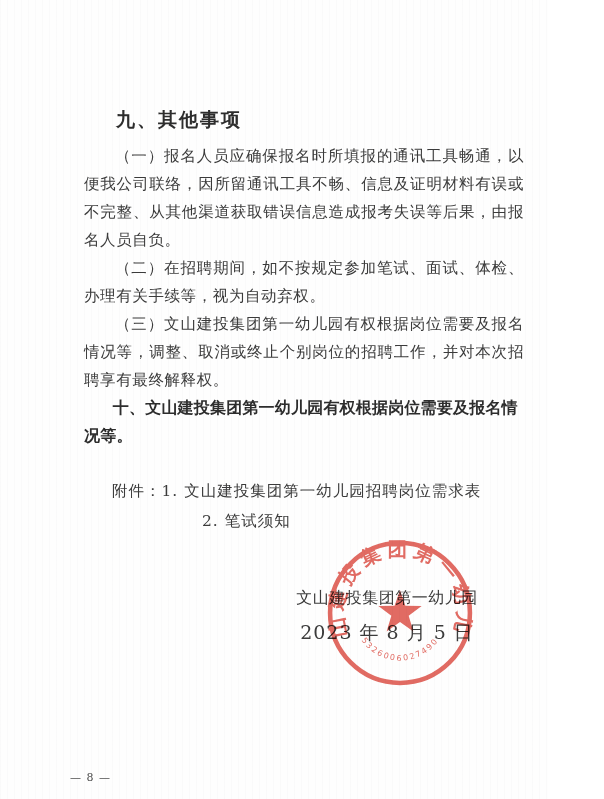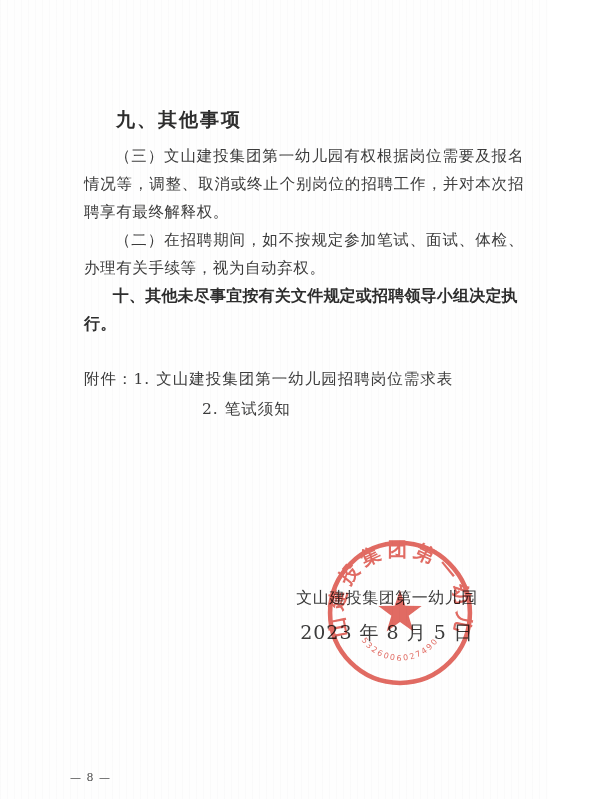--- a/index.html
+++ b/index.html
@@ -52,20 +52,21 @@
     margin: 0;
     color: #2d2d2d;
   }
   .attachments {
     margin-top: 26px;
     font-size: 15.5px;
     letter-spacing: 1px;
     color: #3b3b3b;
   }
   .attach-row1 {
+    margin-left: 28px;
     line-height: 30px;
     white-space: nowrap;
   }
   .attach-row2 {
     margin-left: 118px;
     line-height: 30px;
     white-space: nowrap;
   }
   .signature {
     position: absolute;
@@ -107,26 +108,27 @@
   }
 </style>
 </head>
 <body>
 
 <div class="page">
 
   <div class="content">
     <h2 class="h9">九、其他事项</h2>
 
+    <p class="body-par">（一）报名人员应确保报名时所填报的通讯工具畅通，以便我公司联络，因所留通讯工具不畅、信息及证明材料有误或不完整、从其他渠道获取错误信息造成报考失误等后果，由报名人员自负。</p>
+
+    <p class="body-par">（二）在招聘期间，如不按规定参加笔试、面试、体检、办理有关手续等，视为自动弃权。</p>
 
     <p class="body-par">（三）文山建投集团第一幼儿园有权根据岗位需要及报名情况等，调整、取消或终止个别岗位的招聘工作，并对本次招聘享有最终解释权。</p>
 
-    <p class="body-par">（二）在招聘期间，如不按规定参加笔试、面试、体检、办理有关手续等，视为自动弃权。</p>
-
-    <p class="h10">十、其他未尽事宜按有关文件规定或招聘领导小组决定执行。</p>
+    <p class="h10">十、文山建投集团第一幼儿园有权根据岗位需要及报名情况等。</p>
 
     <div class="attachments">
       <div class="attach-row1"><span>附件：</span><span>1. 文山建投集团第一幼儿园招聘岗位需求表</span></div>
       <div class="attach-row2">2. 笔试须知</div>
     </div>
   </div>
 
   <div class="signature">
     <div class="sig-org">文山建投集团第一幼儿园</div>
     <div class="sig-date">2023 年 8 月 5 日</div>

